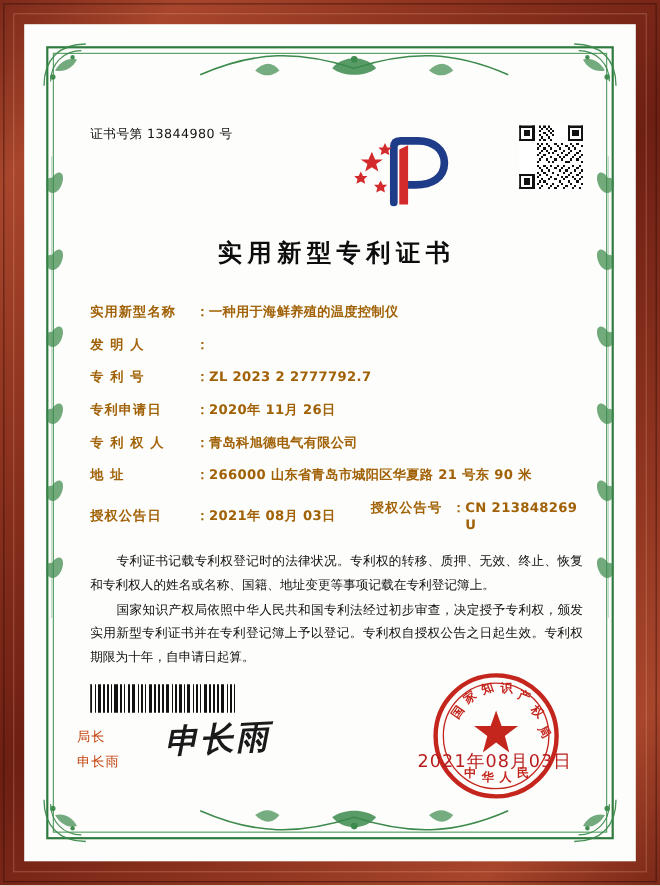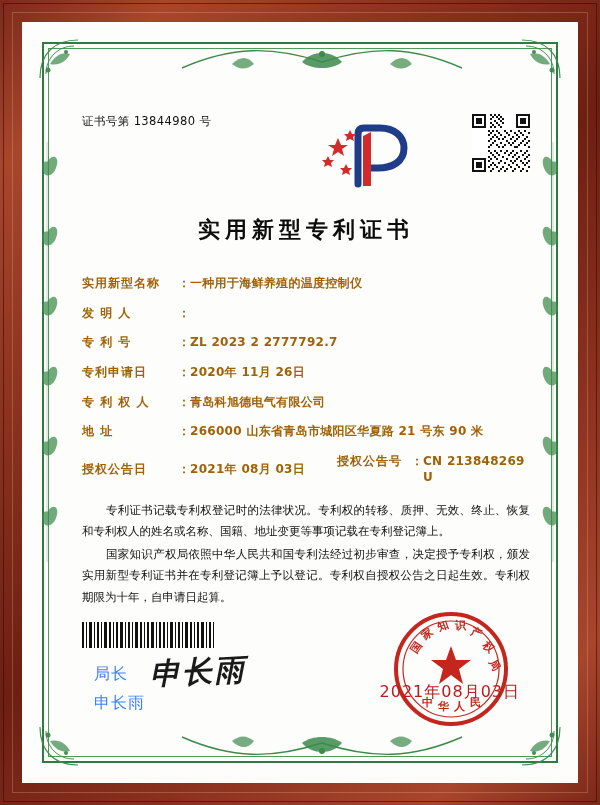--- a/index.html
+++ b/index.html
@@ -170,24 +170,24 @@
     position: absolute;
     left: 60px;
     top: 600px;
     width: 132px;
     height: 26px;
   }
 
   
   .sign-block {
     position: absolute;
-    left: 72px;
+    left: 48px;
     top: 638px;
-    font-size: 16px;
-    color: #3b82f6;
+    font-size: 12px;
+    color: #c2410c;
     line-height: 1.8;
     letter-spacing: 1px;
   }
   .handwriting {
     position: absolute;
     left: 128px;
     top: 630px;
     font-family: "DejaVu Serif", "Liberation Serif", serif;
     font-size: 30px;
     font-style: italic;

